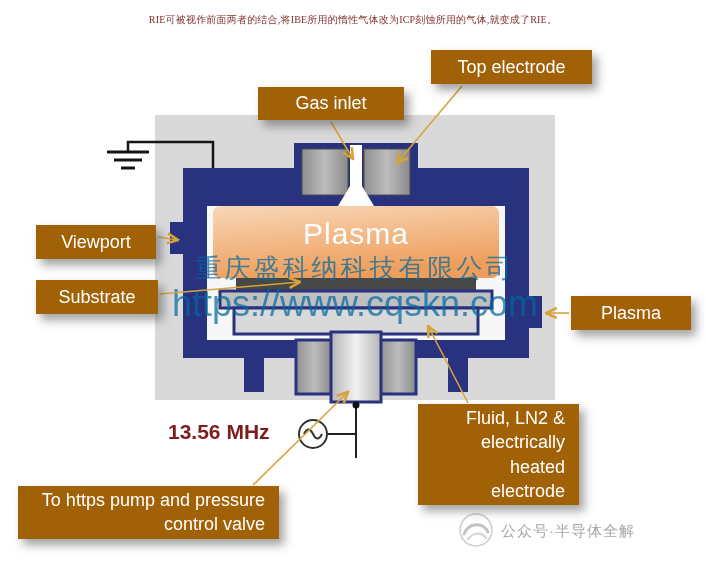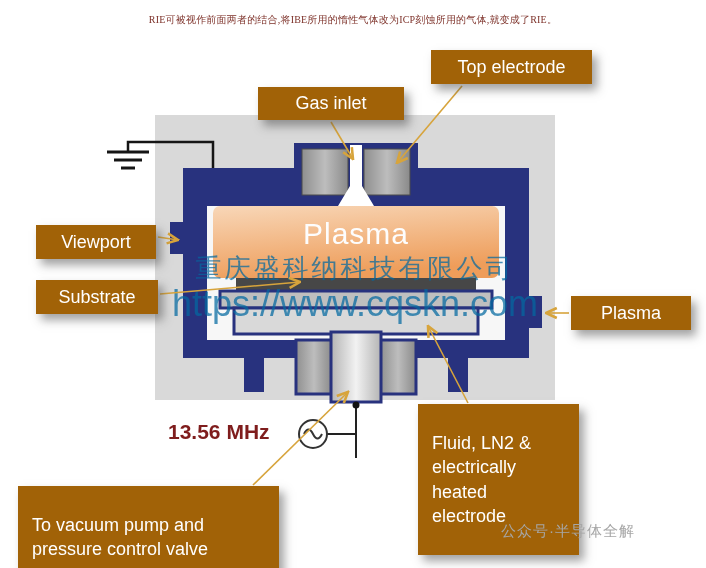--- a/index.html
+++ b/index.html
@@ -12,21 +12,21 @@
   .top-layer{z-index:4}
   .plasma-label{position:absolute;left:213px;top:206px;width:286px;height:55px;z-index:2;
     display:flex;align-items:center;justify-content:center;color:#fdfdfd;font-size:30px;letter-spacing:1px}
   .wm{position:absolute;left:145px;width:420px;text-align:center;color:#0369a1;opacity:.72;z-index:3}
   .wm-company{top:251px;font-size:26px;letter-spacing:3px}
   .wm-url{top:283px;font-size:36px;letter-spacing:0px}
   .freq{position:absolute;left:168px;top:420px;font-size:21px;color:#7f1d1d;font-weight:700;z-index:2}
   .callout{position:absolute;background:#a16207;color:#fff;font-size:18px;line-height:1.35;
     display:flex;align-items:center;justify-content:center;padding:4px 10px;
     box-shadow:5px 6px 9px rgba(70,70,70,.5);z-index:5}
-  .callout.block{align-items:flex-start;justify-content:flex-start;text-align:left;padding:27px 14px}
+  .callout.block{align-items:flex-start;justify-content:flex-start;text-align:right;padding:2px 14px}
   .footer-text{position:absolute;left:501px;top:522px;font-size:15px;color:#a6a6a6;letter-spacing:1px;z-index:5}
 </style>
 </head>
 <body>
 
 <div class="page">
 
   <div class="caption">RIE可被视作前面两者的结合,将IBE所用的惰性气体改为ICP刻蚀所用的气体,就变成了RIE。</div>
 
   <svg class="layer base-layer" width="706" height="568">
@@ -129,17 +129,17 @@
       <path d="M468,539 c6,-7 14,-7 18,-1" fill="none" stroke="#d8d8d8" stroke-width="2.5" stroke-linecap="round"></path>
     </g>
   </svg>
 
   <div class="callout" style="left:258px;top:87px;width:146px;height:33px">Gas inlet</div>
   <div class="callout" style="left:431px;top:50px;width:161px;height:34px">Top electrode</div>
   <div class="callout" style="left:36px;top:225px;width:120px;height:34px">Viewport</div>
   <div class="callout" style="left:36px;top:280px;width:122px;height:34px">Substrate</div>
   <div class="callout" style="left:571px;top:296px;width:120px;height:34px">Plasma</div>
   <div class="callout block" style="left:418px;top:404px;width:161px">Fluid, LN2 &amp; electrically heated electrode</div>
-  <div class="callout block" style="left:18px;top:486px;width:261px">To vacuum pump and pressure control valve</div>
+  <div class="callout block" style="left:18px;top:486px;width:261px">To https pump and pressure control valve</div>
 
   <div class="footer-text">公众号·半导体全解</div>
 
 </div>
 
 </body></html>

